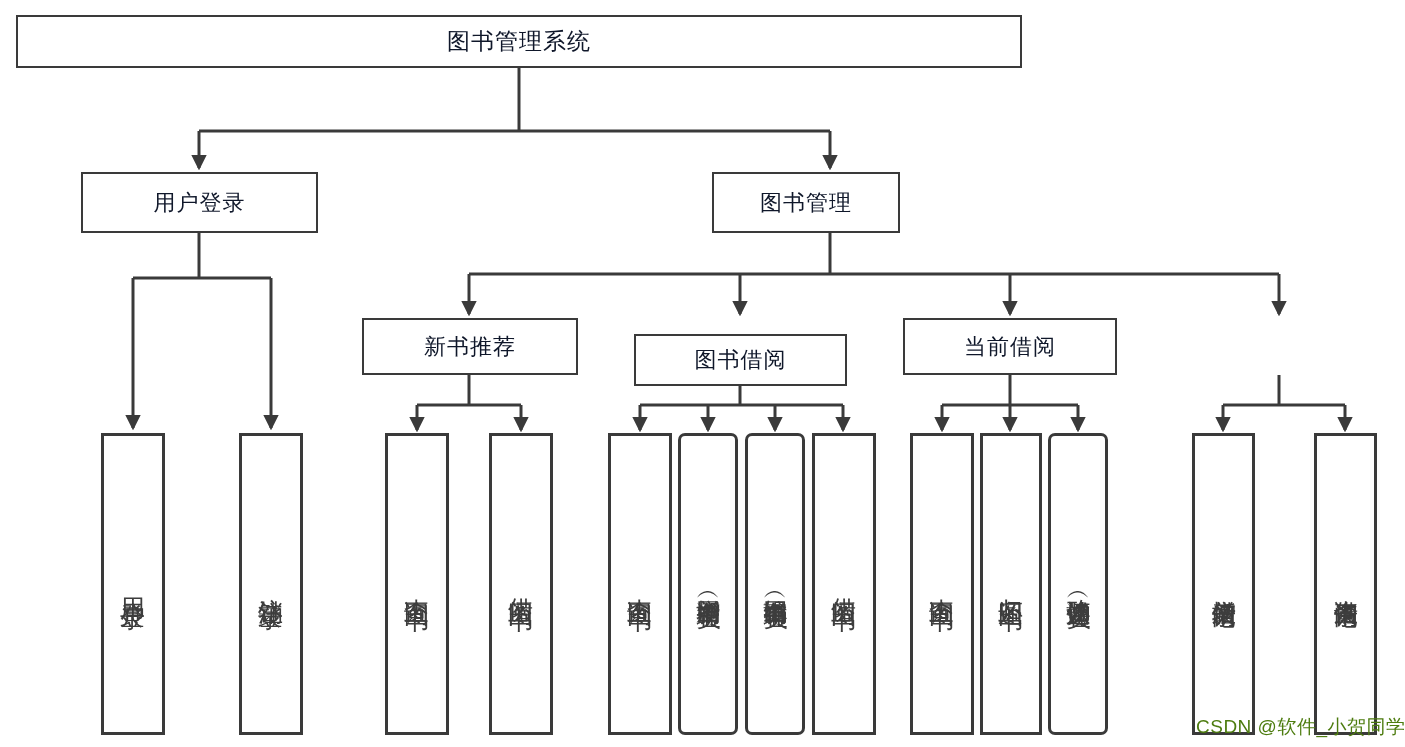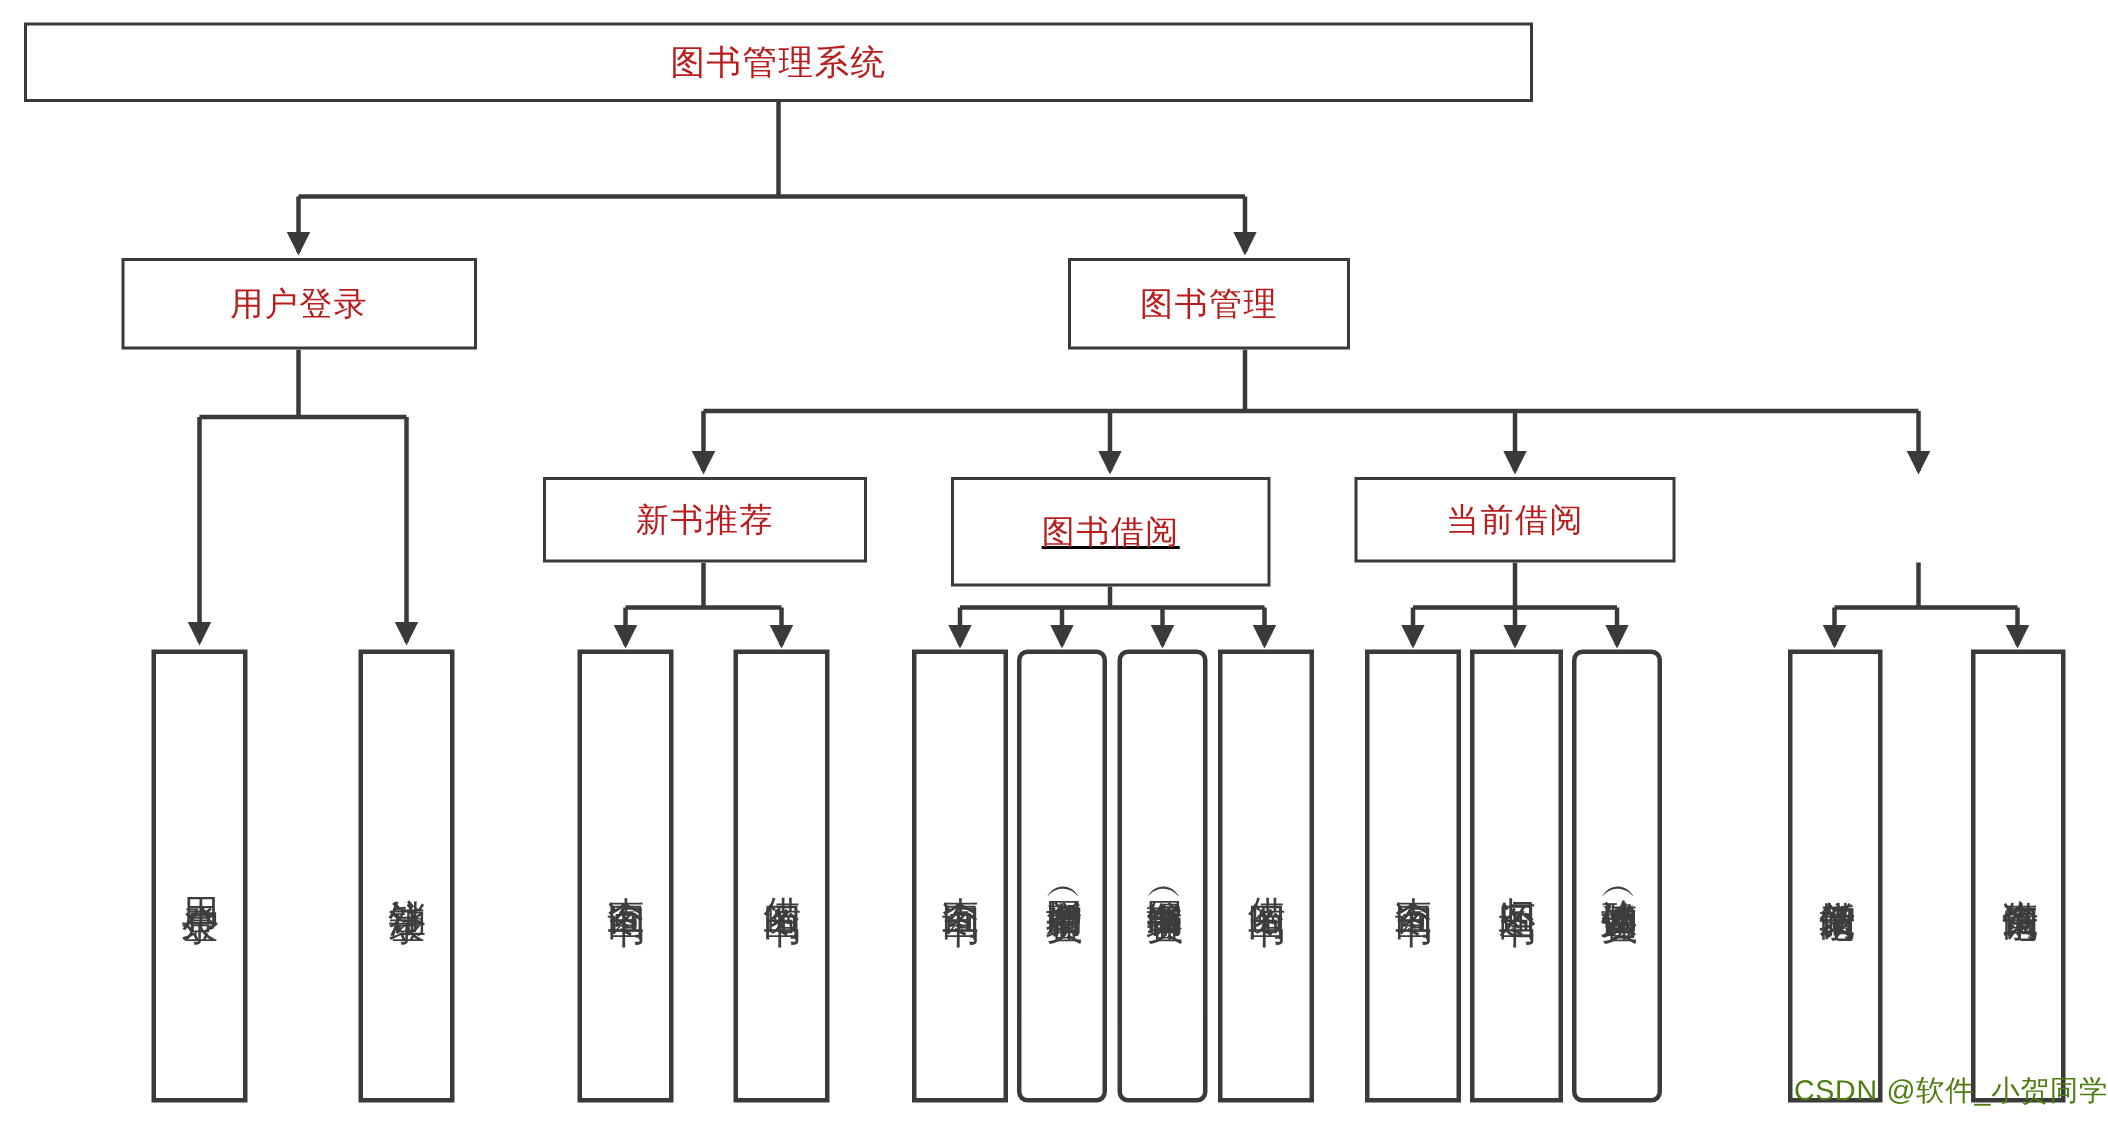--- a/index.html
+++ b/index.html
@@ -29,21 +29,21 @@
     position: absolute;
     box-sizing: border-box;
     background: #ffffff;
     border: 2.5px solid #3a3a3a;
     display: flex;
     align-items: center;
     justify-content: center;
     z-index: 3;
   }
   .node .label {
-    color: #b91c1c;
+    color: #0f172a;
     font-size: 22px;
     line-height: 1.18;
     letter-spacing: 1px;
     white-space: nowrap;
   }
   
   .node.root .label { font-size: 23px; }
   
   .node.branch .label { font-size: 22px; }
 
@@ -145,21 +145,21 @@
   <div class="node branch" style="left:81px; top:172px; width:237px; height:61px;">
     <span class="label">用户登录</span>
   </div>
   <div class="node branch" style="left:712px; top:172px; width:188px; height:61px;">
     <span class="label">图书管理</span>
   </div>
 
   <div class="node branch" style="left:362px; top:318px; width:216px; height:57px;">
     <span class="label">新书推荐</span>
   </div>
-  <div class="node branch" style="left:634px; top:318px; width:213px; height:73px;text-decoration:underline;">
+  <div class="node branch" style="left:634px; top:334px; width:213px; height:52px;">
     <span class="label">图书借阅</span>
   </div>
   <div class="node branch" style="left:903px; top:318px; width:214px; height:57px;">
     <span class="label">当前借阅</span>
   </div>
 
   <div class="node leaf" style="left:101px; top:433px; width:64px; height:302px;">
     <span class="label">用户登录</span>
   </div>
   <div class="node leaf" style="left:239px; top:433px; width:64px; height:302px;">

